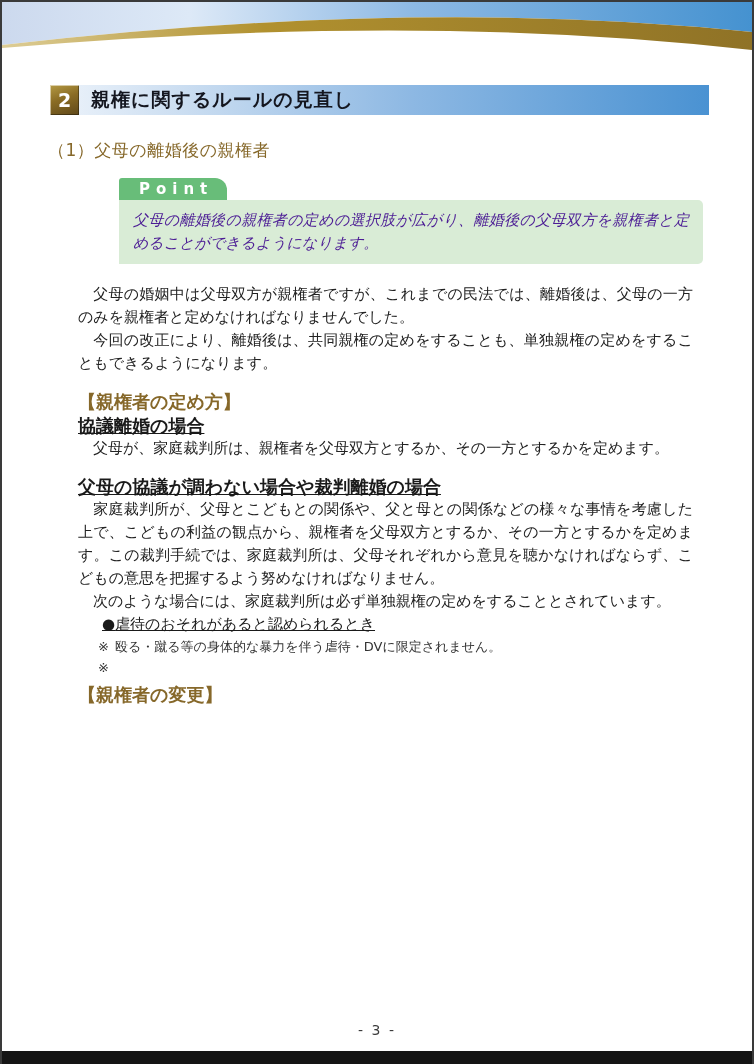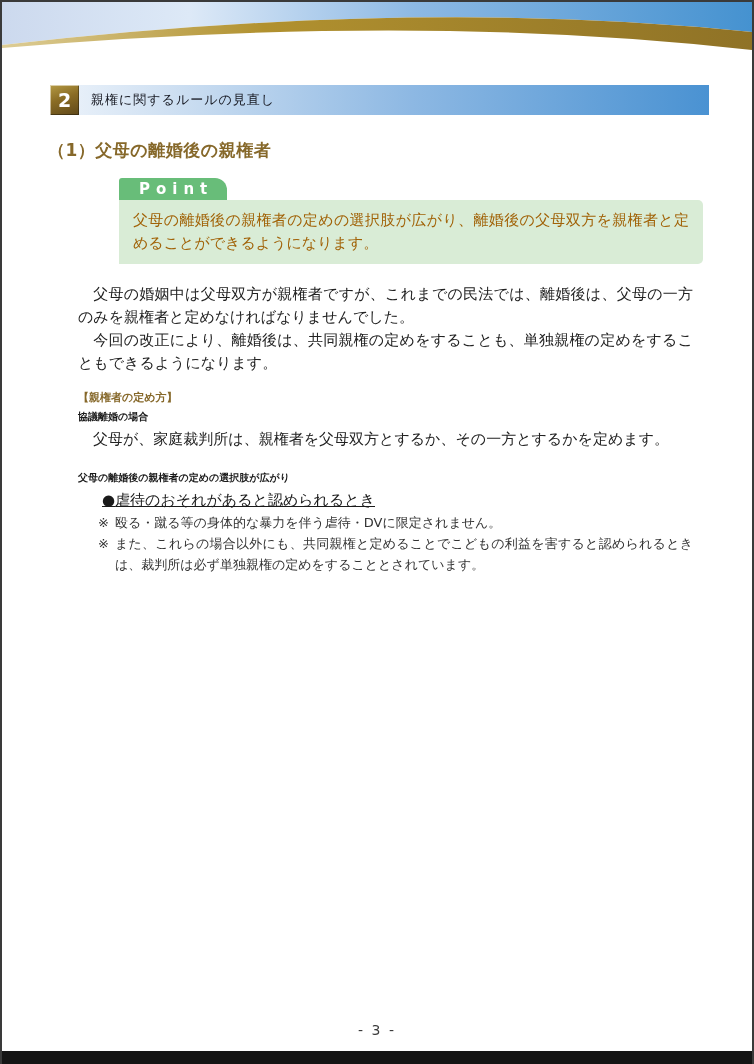--- a/index.html
+++ b/index.html
@@ -34,63 +34,64 @@
   .section-badge {
     width: 29px; height: 30px;
     margin-right: 12px;
     background: linear-gradient(160deg, #b59a44 0%, #8a6c24 45%, #5f481a 100%);
     box-shadow: inset 1px 1px 0 rgba(255,255,255,0.55), inset -1px -1px 0 rgba(0,0,0,0.35);
     color: #ffffff;
     font-size: 19px; font-weight: bold;
     display: flex; align-items: center; justify-content: center;
   }
   .section-title {
-    font-size: 13px; font-weight: normal; color: #14161f;
+    font-size: 19px; font-weight: bold; color: #14161f;
     letter-spacing: 1px;
   }
 
   .subsection-title {
     margin: 24px 43px 16px 46px;
     color: #86682a;
-    font-size: 17px; font-weight: bold;
+    font-size: 17px; font-weight: normal;
     letter-spacing: 0.5px;
   }
 
   .point-wrap { margin: 12px 49px 11px 74px; padding-left: 43px; }
   .point-tab {
     display: inline-block;
     background: #68bd79;
     color: #ffffff;
     font-size: 15px; font-weight: bold;
     letter-spacing: 6px;
     padding: 2px 14px 2px 20px;
     border-radius: 3px 12px 0 0;
   }
   .point-box {
     background: #d9ecd6;
     border-radius: 0 5px 5px 0;
     padding: 9px 14px;
     font-size: 15px; line-height: 23px;
-    color: #a16207;
+    color: #4c1d95;
     text-align: justify;
+    font-style: italic;
   }
 
   .content { margin: 0 59px 0 76px; color: #222222; }
   .para {
     font-size: 15px; line-height: 23px;
     text-align: justify;
     color: #222222;
   }
   .intro { margin-top: 19px; }
   .group-heading {
     margin-top: 15px;
     color: #86682a;
-    font-size: 11px; font-weight: bold;
+    font-size: 18px; font-weight: bold;
   }
-  .bold-sub { font-size: 10px; font-weight: bold; color: #1a1a1a; line-height: 23px; }
+  .bold-sub { font-size: 18px; font-weight: bold; color: #1a1a1a; line-height: 23px; text-decoration: underline; }
   .bold-sub.spaced { margin-top: 15px; }
   .bullet-line {
     font-size: 15px; line-height: 23px;
     padding-left: 24px; color: #1a1a1a;
     text-align: justify;
     text-decoration: underline;
   }
   .bullet-line .marker { margin-right: 0; }
   .note-line {
     position: relative;
@@ -146,26 +147,29 @@
   <div class="content">
 
     <p class="para intro">　父母の婚姻中は父母双方が親権者ですが、これまでの民法では、離婚後は、父母の一方のみを親権者と定めなければなりませんでした。</p>
     <p class="para">　今回の改正により、離婚後は、共同親権の定めをすることも、単独親権の定めをすることもできるようになります。</p>
 
     <div class="group-heading">【親権者の定め方】</div>
 
     <div class="bold-sub">協議離婚の場合</div>
     <p class="para">　父母が、家庭裁判所は、親権者を父母双方とするか、その一方とするかを定めます。</p>
 
-    <div class="bold-sub spaced">父母の離婚後の親権者の定めの選択肢が広がり</div>
+    <div class="bold-sub spaced">父母の協議が調わない場合や裁判離婚の場合</div>
+    <p class="para">　家庭裁判所が、父母とこどもとの関係や、父と母との関係などの様々な事情を考慮した上で、こどもの利益の観点から、親権者を父母双方とするか、その一方とするかを定めます。この裁判手続では、家庭裁判所は、父母それぞれから意見を聴かなければならず、こどもの意思を把握するよう努めなければなりません。</p>
+    <p class="para">　次のような場合には、家庭裁判所は必ず単独親権の定めをすることとされています。</p>
 
     <div class="bullet-line"><span class="marker">●</span><span>虐待のおそれがあると認められるとき</span></div>
 
     <div class="note-line"><span class="marker">※</span><span>殴る・蹴る等の身体的な暴力を伴う虐待・DVに限定されません。</span></div>
-    <div class="note-line"><span class="marker">※</span><span>また、これらの場合以外にも、共同親権と定めることでこどもの利益を害すると認められるときは、裁判所は必ず単独親権の定めをすることとされています。</span></div>
+    <div class="note-line"><span class="marker">※</span></div>
 
+    <div class="group-heading" style="margin-top:26px;">【親権者の変更】</div>
 
   </div>
 
   <div class="page-number">- 3 -</div>
 
   <div class="bottom-edge"></div>
 </div>
 
 </body></html>

